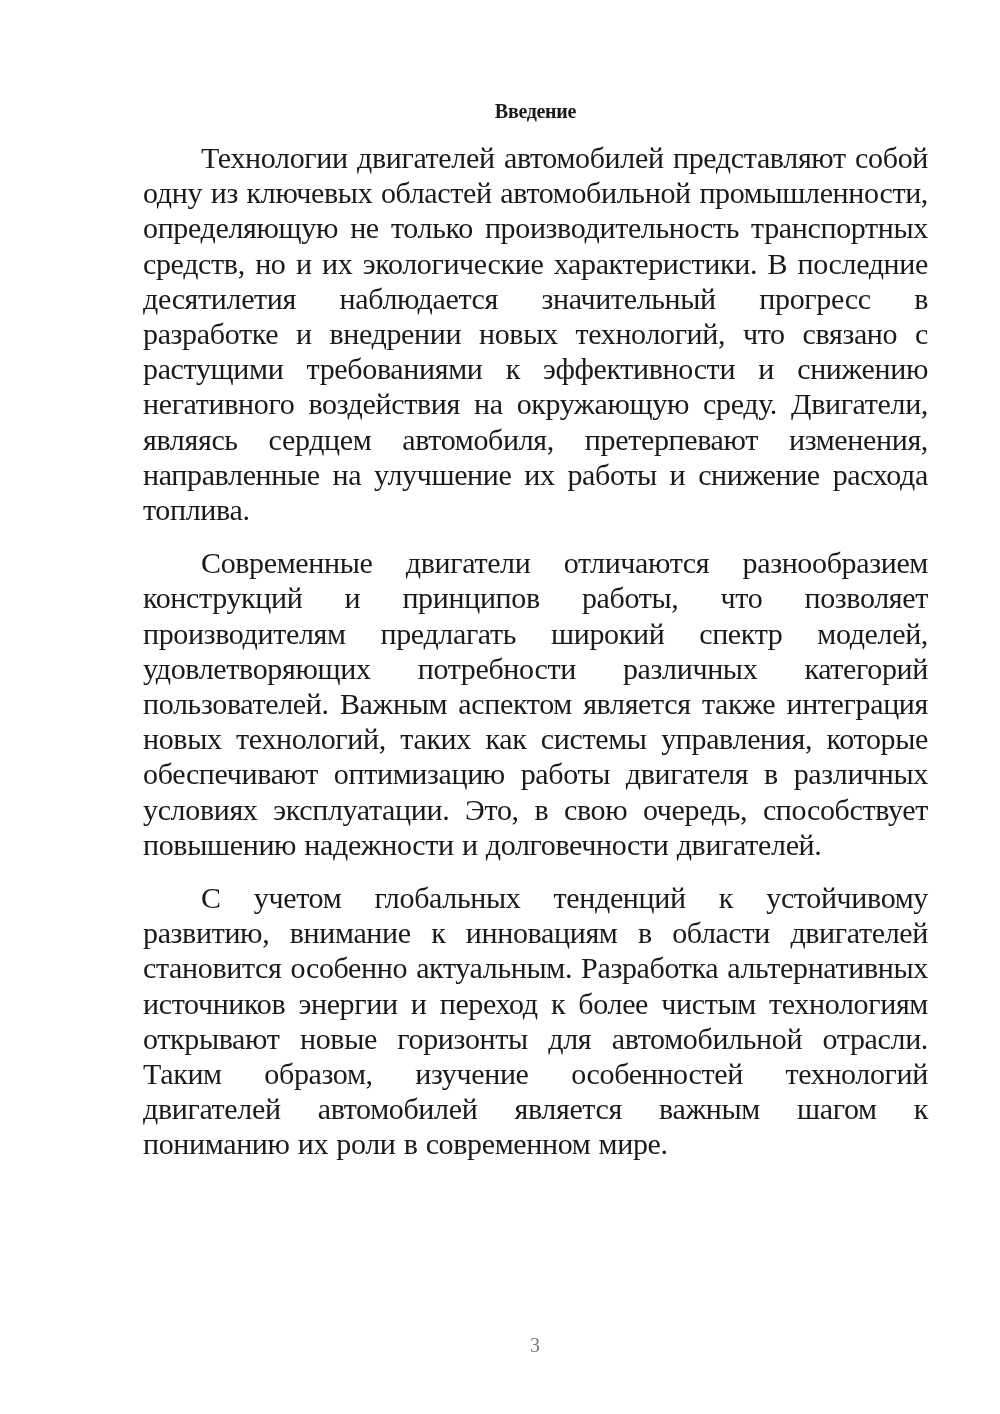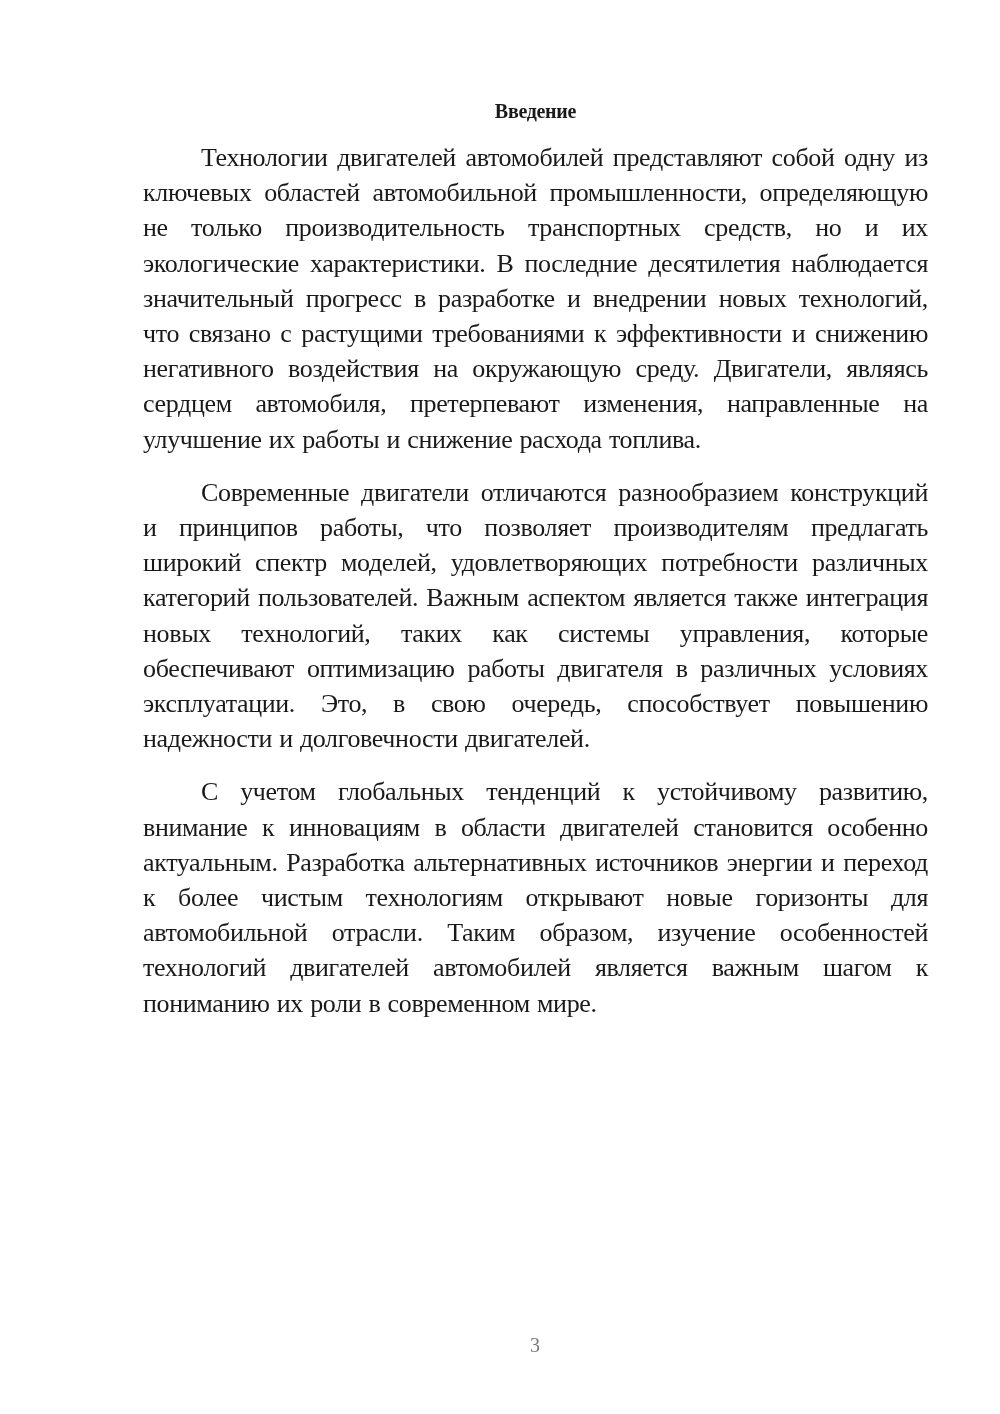--- a/index.html
+++ b/index.html
@@ -31,21 +31,21 @@
     }
     .title {
       text-align: center;
       font-weight: bold;
       font-size: 20px;
       line-height: 30px;
       margin: 0 0 14px 0;
       letter-spacing: -0.3px;
     }
     .para {
-      font-size: 26px;
+      font-size: 30px;
       line-height: 35.2px;
       text-align: justify;
       text-indent: 58px;
       margin: 0 0 18px 0;
       letter-spacing: -0.35px;
       word-spacing: 1px;
     }
     .page-number {
       position: absolute;
       top: 1334px;

